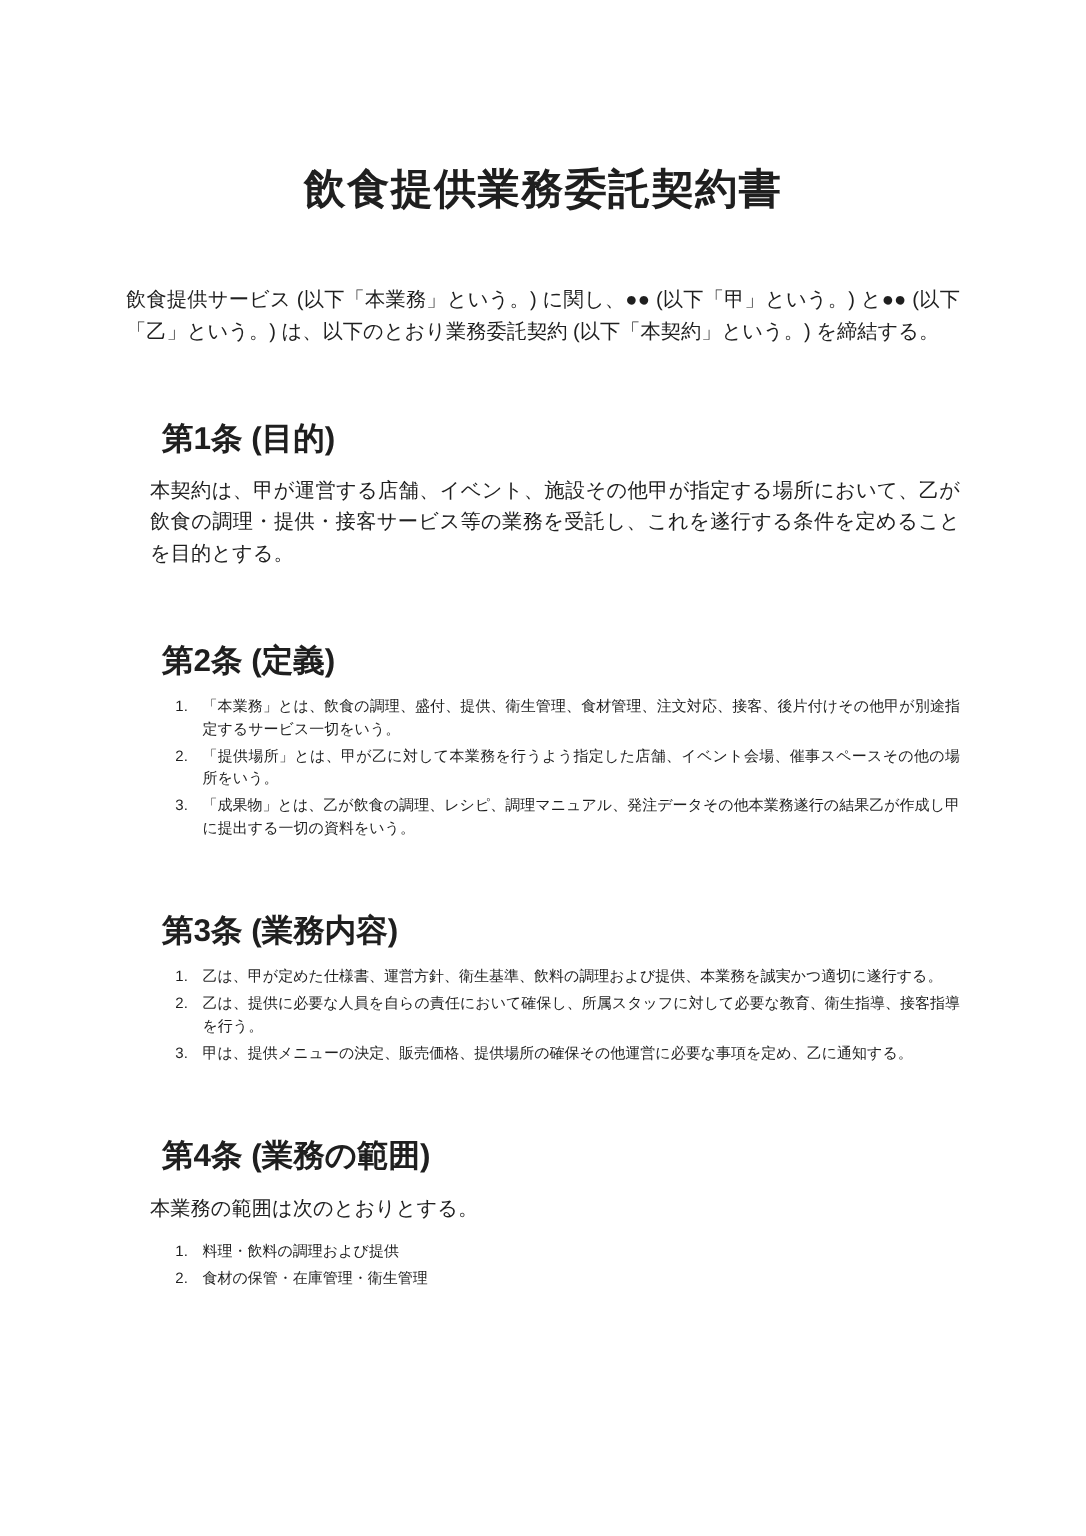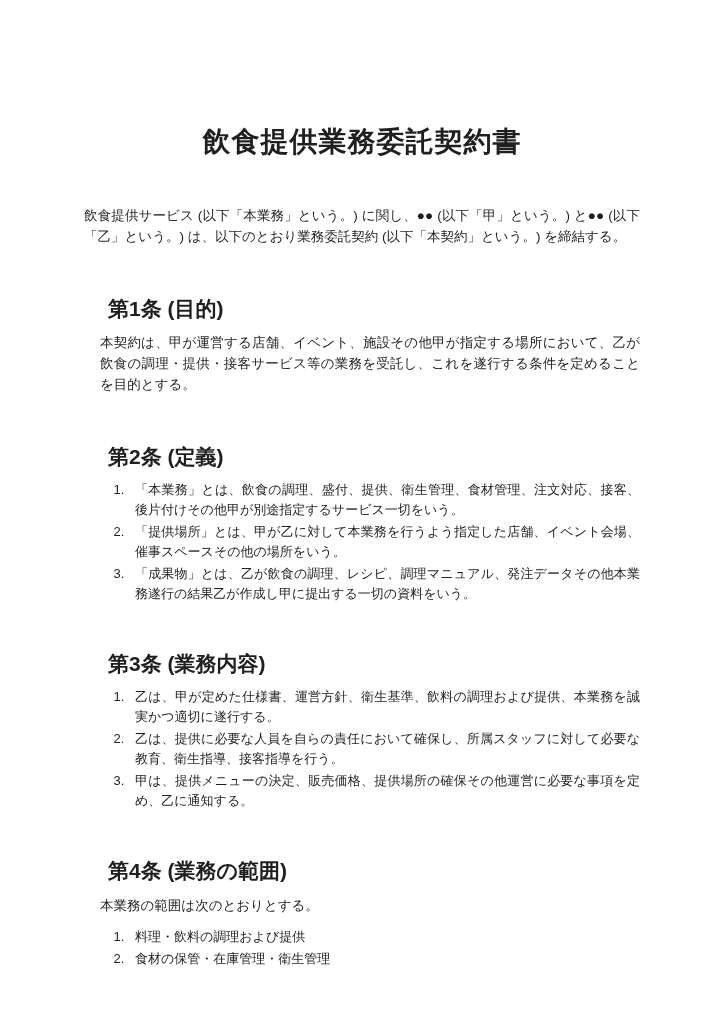--- a/index.html
+++ b/index.html
@@ -10,21 +10,21 @@
     overflow: hidden;
   }
   body {
     font-family: "Liberation Sans", "DejaVu Sans", sans-serif;
     color: #1f1f1f;
     -webkit-font-smoothing: antialiased;
   }
   .page {
     width: 724px;
     height: 1024px;
-    padding: 16px 84px;
+    padding: 0 84px;
     background: #ffffff;
   }
   .doc-title {
     padding-top: 108px;
     font-size: 28px;
     font-weight: 700;
     line-height: 1.25;
     text-align: center;
     letter-spacing: 1px;
   }
@@ -44,21 +44,21 @@
   .section-body {
     margin-top: 11px;
     font-size: 13.5px;
     line-height: 1.55;
     text-align: justify;
     margin-left: 16px;
   }
   ol.section-list {
     margin-top: 10px;
     padding-left: 44px;
-    font-size: 13px;
+    font-size: 10px;
     line-height: 1.5;
   }
   ol.section-list li {
     padding-left: 7px;
     margin-bottom: 3px;
     text-align: justify;
   }
 </style>
 </head>
 <body>

